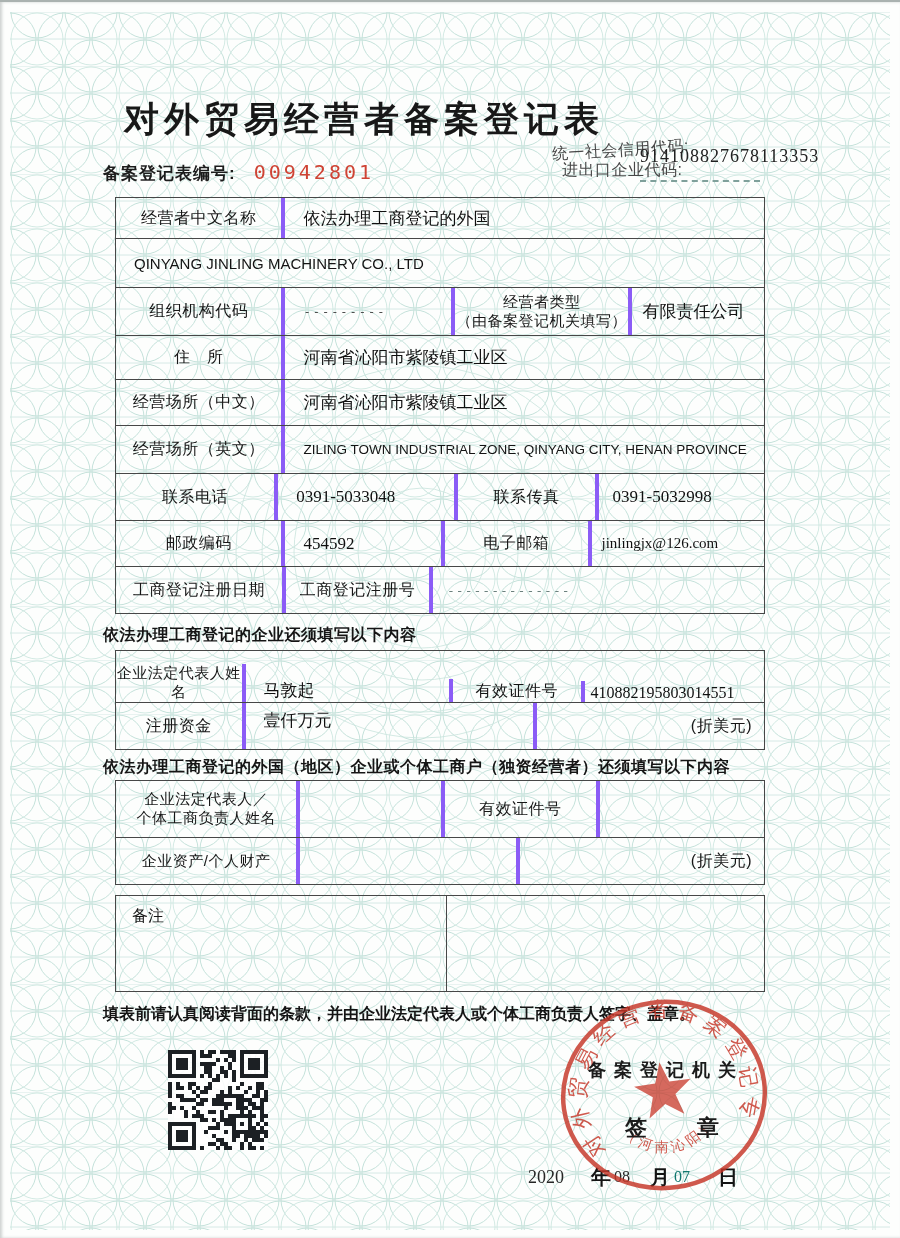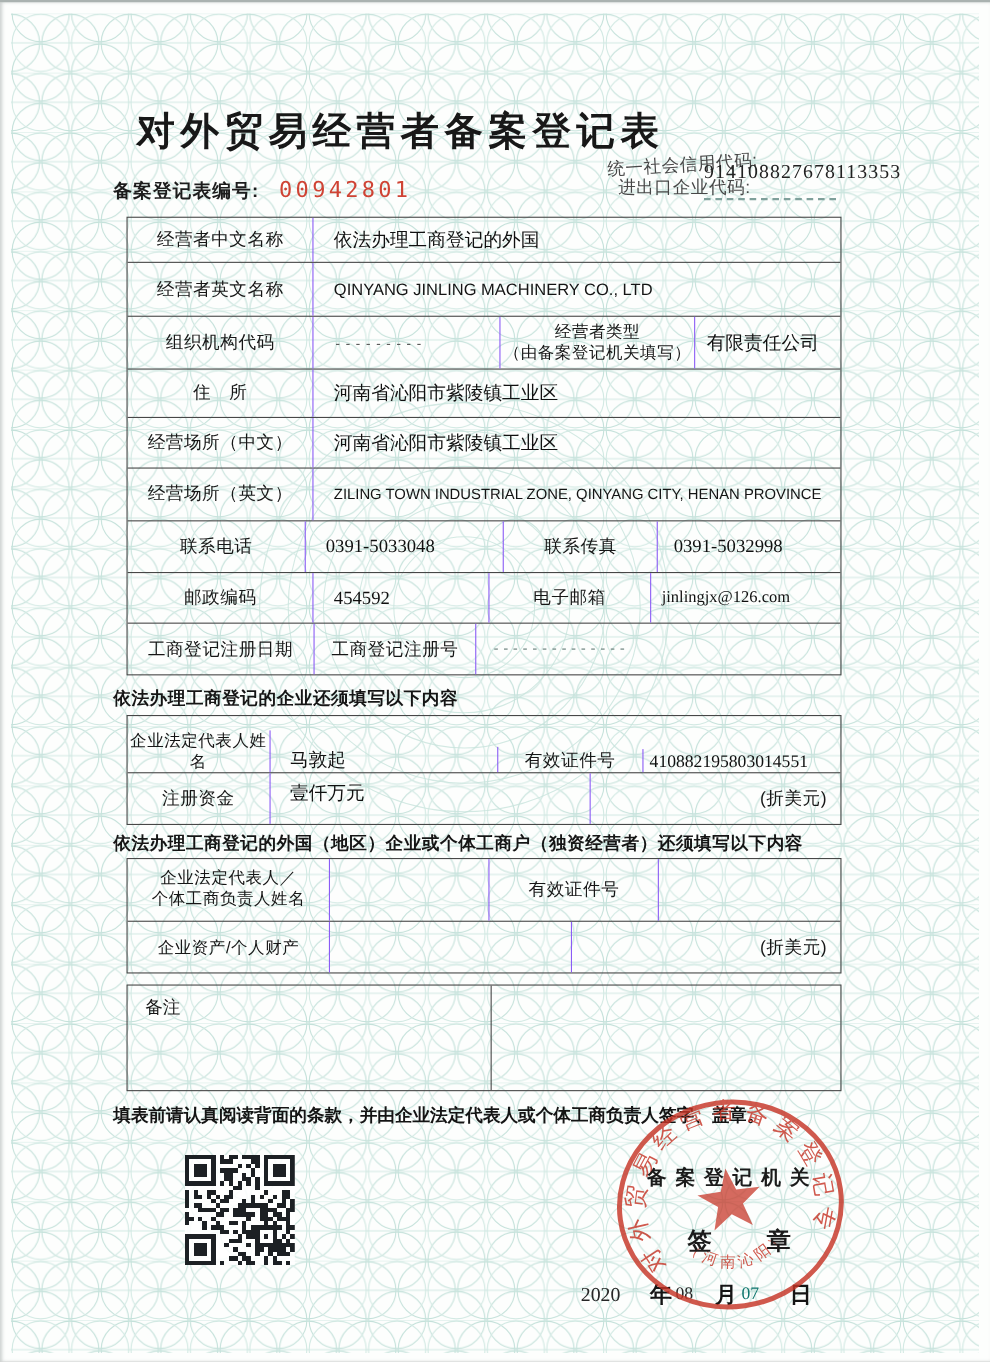--- a/index.html
+++ b/index.html
@@ -26,21 +26,21 @@
   .ie-label   { position:absolute; left:14px; top:22px; }
   .uscc-value { position:absolute; left:92px; top:8px;
     font-family:"Liberation Serif", serif; font-size:18px; color:#212121; letter-spacing:1px; }
   .ie-dashline { position:absolute; left:92px; top:42px; width:120px;
     border-bottom:2px dashed #7fa09b; }
 
   
   .tbl { position:absolute; border:1px solid #474747; background:rgba(255,255,255,0); }
   .tr { display:flex; border-bottom:1px solid #474747; }
   .tr:last-child { border-bottom:none; }
-  .td { border-right:1px solid #8b5cf6; display:flex; align-items:center; min-width:0; }
+  .td { border-right:4px solid #8b5cf6; display:flex; align-items:center; min-width:0; }
   .td:last-child { border-right:none; }
   .lab { justify-content:center; text-align:center;
     font-size:16px; color:#161616; letter-spacing:.5px; }
   .val { padding-left:18px; font-family:"Liberation Serif", serif;
     font-size:17px; color:#101010; }
   .val-en { font-family:"Liberation Sans", sans-serif; font-size:15px; color:#141414; }
   .val-en-long { font-size:13.5px; }
   .val-right { justify-content:flex-end; padding-right:12px; padding-left:0; }
   .two-line { flex-direction:column; justify-content:center; line-height:1.25; }
   .small-label { font-size:15px; }
@@ -112,21 +112,20 @@
     <span class="uscc-value">914108827678113353</span>
     <span class="ie-dashline"></span>
   </div>
 
   <div class="tbl layer" style="left:115px; top:195px; width:650px;">
     <div class="tr" style="height:41px;">
       <div class="td lab" style="width:170px;">经营者中文名称</div>
       <div class="td val" style="width:480px;">依法办理工商登记的外国</div>
     </div>
     <div class="tr" style="height:49px;">
-      <div class="td lab" style="width:170px;">经营者英文名称</div>
       <div class="td val val-en" style="width:480px;">QINYANG JINLING MACHINERY CO., LTD</div>
     </div>
     <div class="tr" style="height:48px;">
       <div class="td lab" style="width:170px;">组织机构代码</div>
       <div class="td val dash-small" style="width:170px;">---------</div>
       <div class="td lab two-line small-label" style="width:178px;">
         <span>经营者类型</span>
         <span>（由备案登记机关填写）</span>
       </div>
       <div class="td val" style="width:132px; padding-left:10px;">有限责任公司</div>

